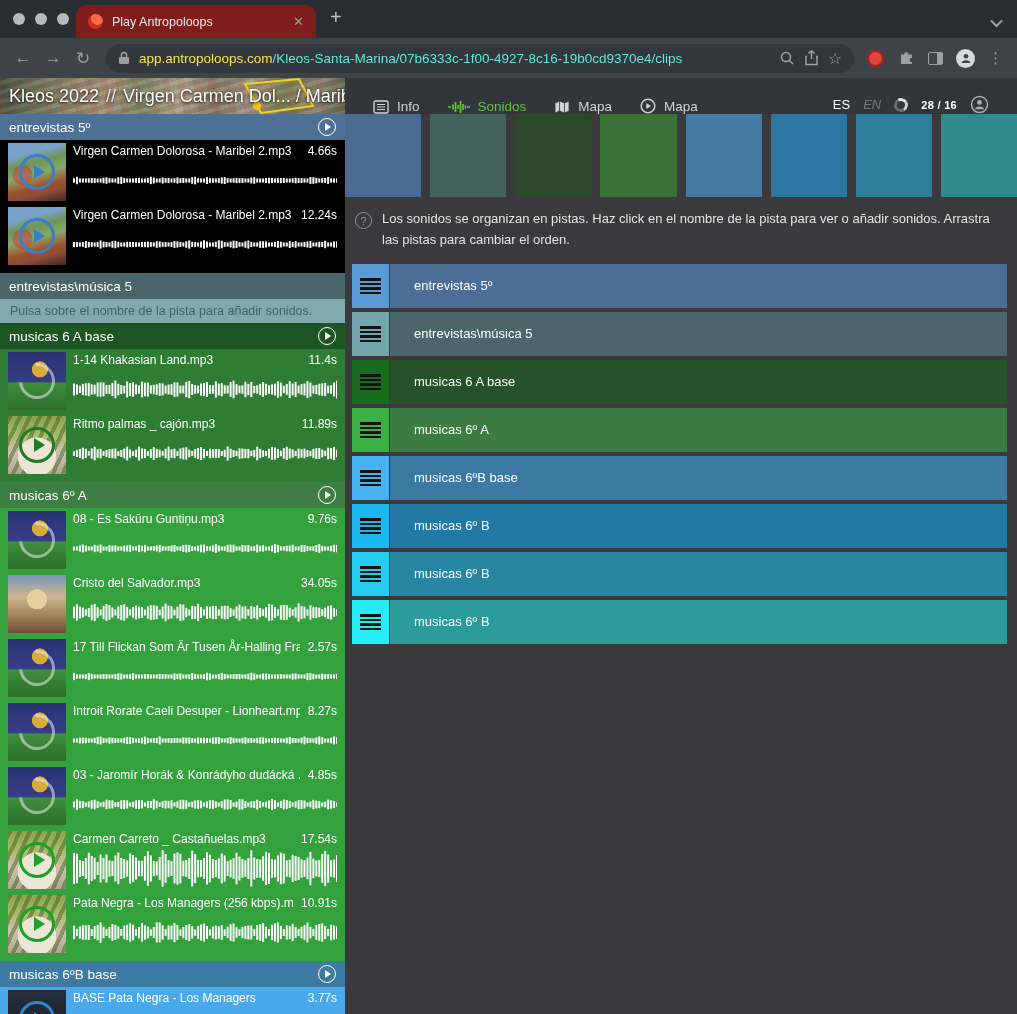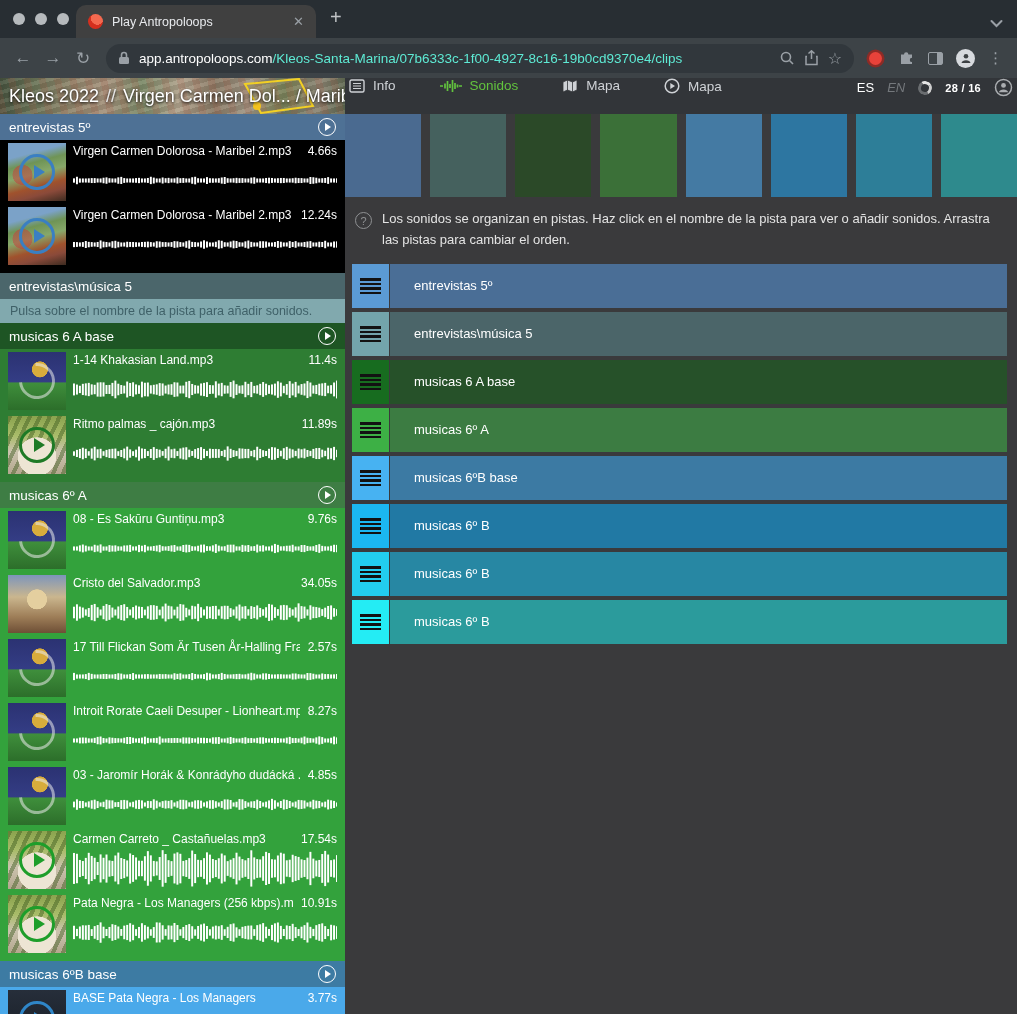--- a/index.html
+++ b/index.html
@@ -3,35 +3,35 @@
 <meta charset="utf-8">
 <style>
   * { margin:0; padding:0; box-sizing:border-box; }
   html,body { width:1017px; height:1014px; overflow:hidden; }
   body { font-family:"Liberation Sans", sans-serif; background:#3a3a3c; }
 
   
   .tabbar { height:38px; background:#282e33; position:relative; }
   .lights { position:absolute; left:13px; top:13px; display:flex; gap:10px; }
   .light { width:12px; height:12px; border-radius:50%; background:#b6babd; }
-  .btab { position:absolute; left:76px; top:5px; width:240px; height:33px; background:#404040;
+  .btab { position:absolute; left:76px; top:5px; width:240px; height:33px; background:#7f1d1d;
           border-radius:10px 10px 0 0; display:flex; align-items:center; padding:0 12px; gap:9px; }
   .favicon { width:15px; height:15px; border-radius:50%; flex:none;
              background:radial-gradient(circle at 62% 30%, #f4694f 0 44%, #d52f1e 45%); }
   .tab-title { color:#e8eaed; font-size:12.5px; flex:1; white-space:nowrap; overflow:hidden; }
   .tab-close { color:#9aa0a6; font-size:13px; cursor:default; }
   .newtab { position:absolute; left:330px; top:6px; color:#c0c3c6; font-size:20px; font-weight:300; }
   .tabsearch { position:absolute; right:14px; top:14px; }
 
   .toolbar { height:40px; background:#3d4347; display:flex; align-items:center; padding:0 8px; }
   .tb-ic { color:#9aa0a6; font-size:17px; width:30px; text-align:center; flex:none; }
   .omnibox { flex:1; height:29px; background:#31373c; border-radius:15px; display:flex;
              align-items:center; padding:0 12px; margin:0 8px; gap:9px; min-width:0; }
   .url { flex:1; font-size:13.5px; white-space:nowrap; overflow:hidden; }
-  .url .host { color:#ffffff; }
+  .url .host { color:#fde047; }
   .url .path { color:#5eead4;margin-top:6px; }
   .omni-ic { flex:none; display:flex; align-items:center; }
   .star { color:#9aa0a6; font-size:16px; }
   .ext-cluster { display:flex; align-items:center; gap:13px; padding:0 6px 0 4px; }
   .rec-dot { width:13px; height:13px; border-radius:50%; background:#e8423a; box-shadow:0 0 0 2.5px #8e2b26; margin:0 3px; }
   .panel-ic { width:15px; height:13px; border:1.6px solid #9aa0a6; border-radius:2px; position:relative; }
   .panel-ic::after { content:''; position:absolute; right:-0px; top:0; bottom:0; width:5px; background:#9aa0a6; }
   .avatar { width:19px; height:19px; border-radius:50%; background:#d7dade; display:flex; align-items:center; justify-content:center; }
   .kebab { color:#9aa0a6; font-size:15px; letter-spacing:0; }
 
@@ -39,21 +39,21 @@
   .appheader { height:36px; display:flex; }
   .bc { width:345px; position:relative; display:flex; align-items:center; padding:0 9px; gap:7px;
         overflow:hidden; flex:none;
         background:
           repeating-linear-gradient(78deg, rgba(160,80,60,.18) 0 7px, rgba(0,0,0,0) 7px 15px),
           repeating-linear-gradient(-15deg, rgba(255,255,255,.07) 0 4px, rgba(0,0,0,.08) 4px 9px),
           linear-gradient(95deg,#46523e,#6b7558 10%,#94886e 22%,#a5927c 31%,#7c8a68 41%,#b0a28c 52%,#8a7b66 62%,#a09684 72%,#6e7a5e 82%,#8c8472 92%,#5c6850 100%); }
   .bc span { color:#fff; font-size:18px; text-shadow:0 1px 3px rgba(0,0,0,.95); white-space:nowrap; z-index:2; }
   .bc .sep { color:#e8e8e8; }
   .plot-svg { position:absolute; right:28px; top:0; z-index:1; }
-  .hdr-nav { flex:1; background:#323539; display:flex; align-items:flex-start; padding:0 4px; gap:44px; }
+  .hdr-nav { flex:1; background:#323539; display:flex; align-items:flex-end; padding:0 28px; gap:28px; }
   .nav-item { display:flex; align-items:center; gap:8px; color:#cfd2d6; font-size:13.5px; cursor:default; }
   .nav-item.active { color:#62c33e; }
   .hdr-right { margin-left:auto; display:flex; align-items:center; gap:13px; }
   .lang-es { color:#fff; font-size:13px; }
   .lang-en { color:#74787c; font-size:13px;font-style:italic; }
   .spinner { width:14px; height:14px; border-radius:50%; border:3.2px solid #6a6d70;
              border-top-color:#e4e4e4; border-right-color:#cfcfcf; transform:rotate(15deg); }
   .counter { color:#fff; font-size:11px; font-weight:bold; letter-spacing:.3px; }
 
   

